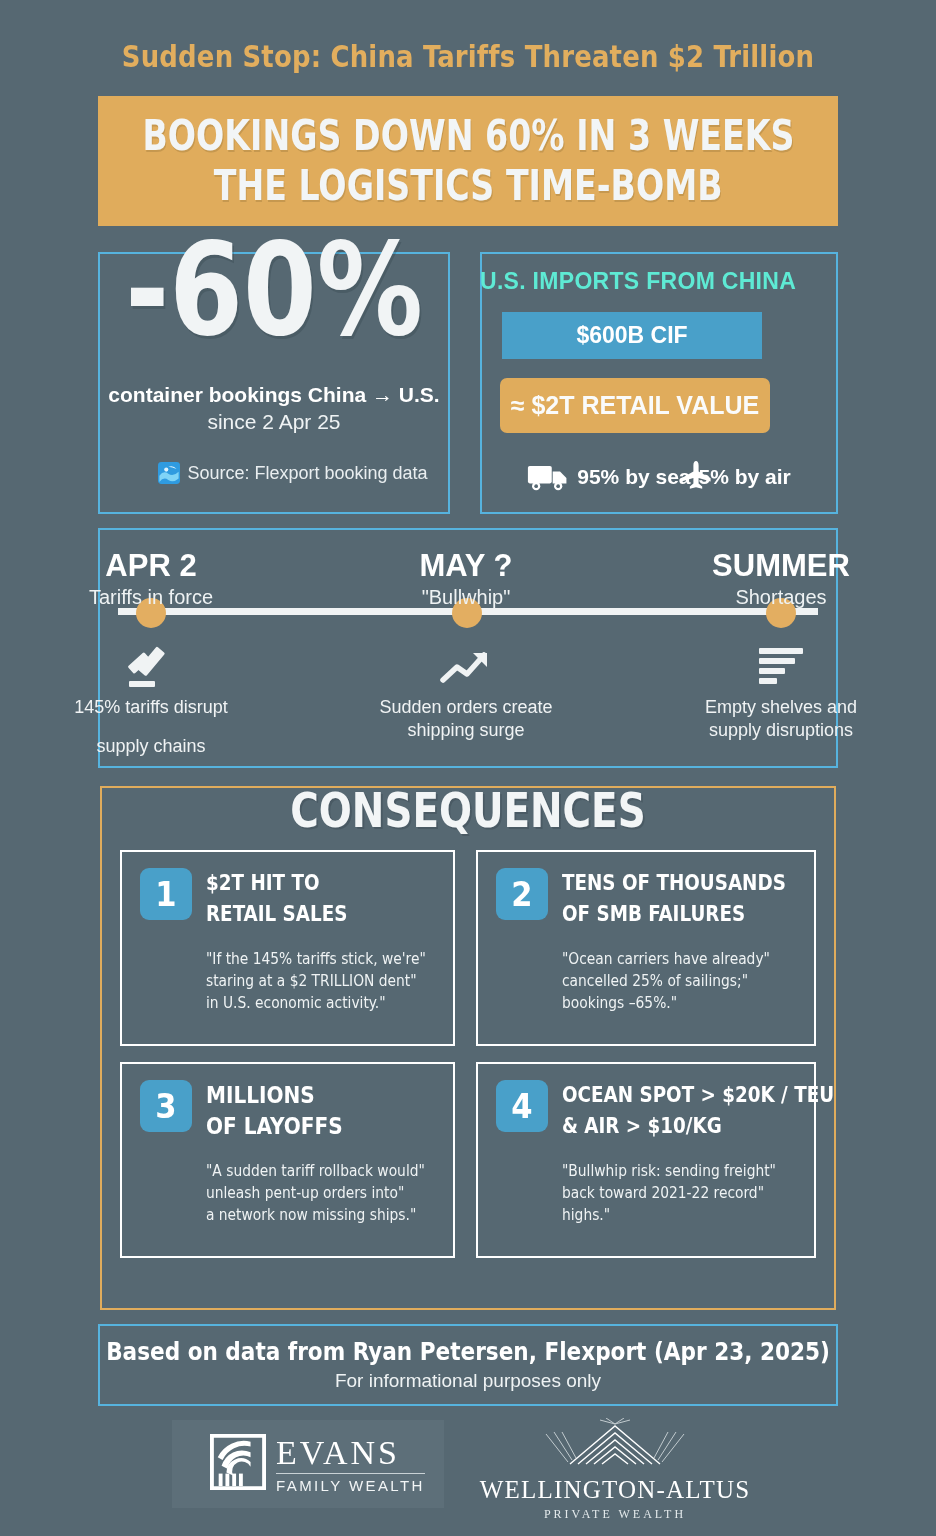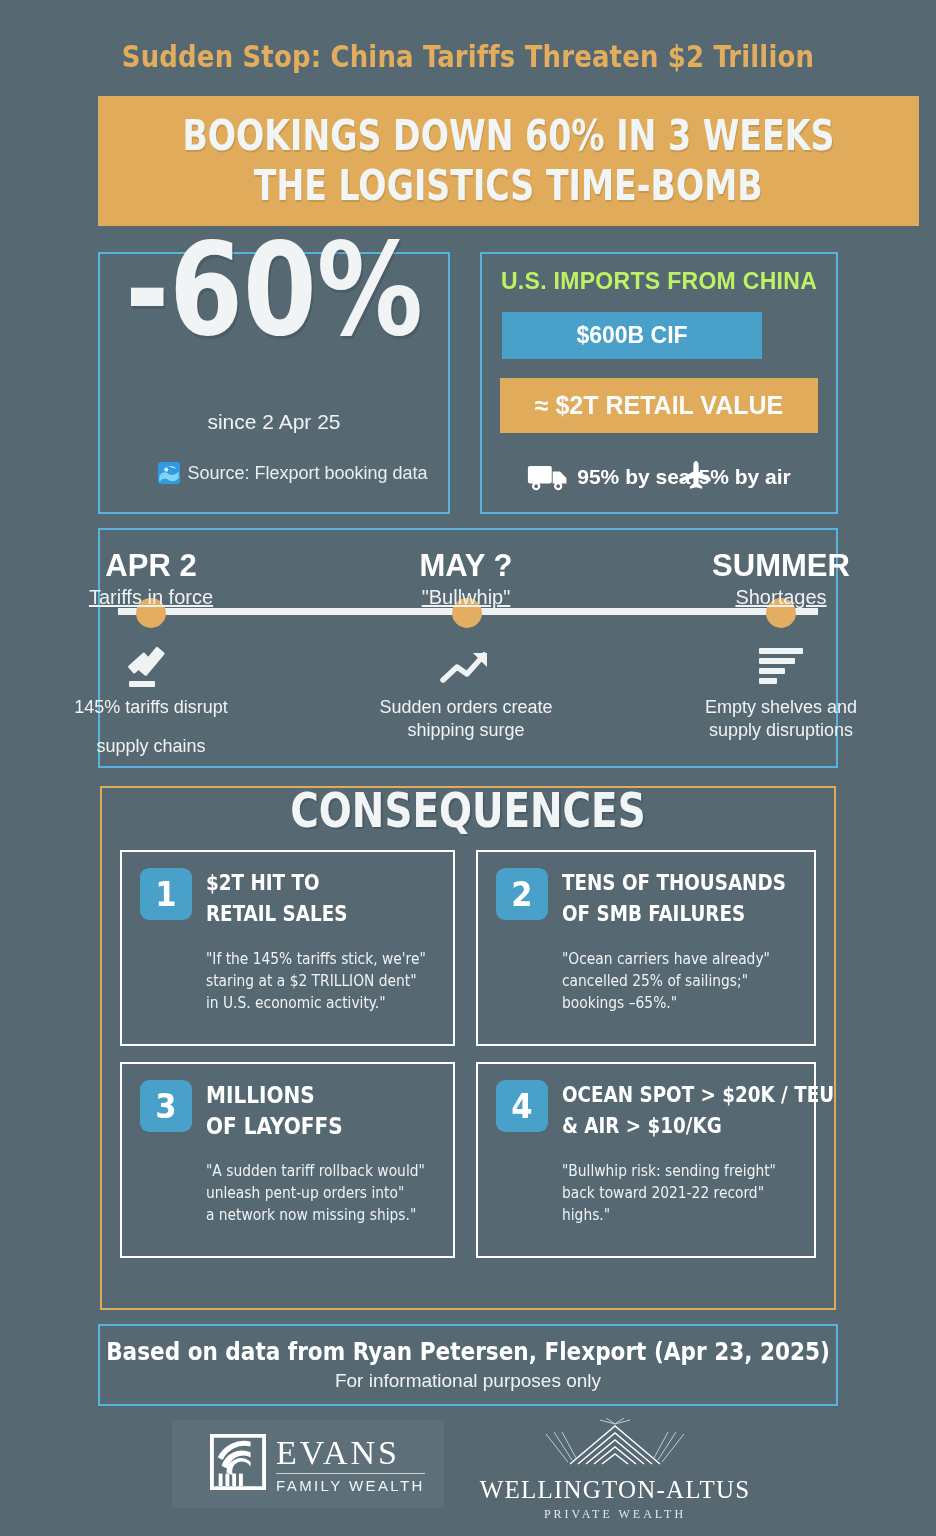--- a/index.html
+++ b/index.html
@@ -20,21 +20,21 @@
     font-family:"DejaVu Sans Condensed","Liberation Sans Narrow","Liberation Sans",sans-serif;
     font-weight:bold;
     font-size:31px;
     letter-spacing:.2px;
     color:#E2AE5E;
     transform:scaleX(.93);
   }
 
   
   .banner{
-    position:absolute;left:98px;top:96px;width:821px;height:130px;
+    position:absolute;left:98px;top:96px;width:740px;height:130px;
     background:#E0AC5C;
     display:flex;flex-direction:column;align-items:center;justify-content:center;
   }
   .banner-line{
     font-family:"DejaVu Sans Condensed","Liberation Sans Narrow","Liberation Sans",sans-serif;
     font-weight:bold;
     font-size:42px;
     line-height:50px;
     color:#F2F5F6;
     letter-spacing:0px;
@@ -75,34 +75,34 @@
   }
   .left-src{
     position:absolute;left:98px;top:462px;width:390px;
     text-align:center;font-size:18px;color:#E9EEF0;
     display:flex;align-items:center;justify-content:center;gap:7px;
   }
   .wave-ico{display:inline-block;width:22px;height:22px;flex:0 0 auto;}
 
   .panel-title{
     position:absolute;left:480px;top:268px;width:358px;
-    text-align:center;font-weight:bold;font-size:23px;color:#bef264;
+    text-align:left;font-weight:bold;font-size:23px;color:#5eead4;
     letter-spacing:.3px;white-space:nowrap;
   }
   .bar-cif{
     position:absolute;left:502px;top:312px;width:260px;height:47px;
     background:#49A0C9;
     display:flex;align-items:center;justify-content:center;
     font-weight:bold;font-size:23px;color:#ffffff;
   }
   .bar-retail{
-    position:absolute;left:500px;top:378px;width:318px;height:55px;
+    position:absolute;left:500px;top:378px;width:270px;height:55px;
     background:#E0AC5C;
     display:flex;align-items:center;justify-content:center;
-    font-weight:bold;font-size:25px;color:#FAFBFB;
+    font-weight:bold;font-size:25px;color:#FAFBFB;border-radius:7px;
   }
   .modes{
     position:absolute;left:480px;top:460px;width:358px;height:34px;
     display:flex;align-items:center;justify-content:center;
   }
   .mode-txt{font-weight:bold;font-size:21px;color:#ffffff;white-space:nowrap;}
   .truck-ico{width:44px;height:30px;margin-right:6px;}
   .plane-ico{width:38px;height:34px;margin:0 -16px 0 -14px;position:relative;z-index:3;}
 
   
@@ -111,21 +111,21 @@
     border:2px solid #56B3DE;box-sizing:border-box;
   }
   .tl-line{
     position:absolute;left:118px;top:608px;width:700px;height:7px;background:#F0F3F4;
   }
   .tl-dot{
     position:absolute;width:30px;height:30px;border-radius:50%;background:#E3AE61;top:598px;
   }
   .tl-col{position:absolute;width:250px;text-align:center;}
   .tl-date{font-weight:bold;font-size:31px;color:#ffffff;white-space:nowrap;}
-  .tl-sub{font-size:20px;color:#EEF2F3;margin-top:2px;white-space:nowrap;text-decoration:underline;}
+  .tl-sub{font-size:20px;color:#EEF2F3;margin-top:2px;white-space:nowrap;}
   .tl-ico{height:46px;display:flex;align-items:center;justify-content:center;}
   .tl-desc{font-size:18px;color:#F0F3F4;line-height:23px;margin-top:6px;}
 
   
   .cons-box{
     position:absolute;left:100px;top:786px;width:736px;height:524px;
     border:2px solid #E0AC5C;box-sizing:border-box;
   }
   .cons-title{
     position:absolute;left:100px;top:782px;width:736px;text-align:center;
@@ -210,20 +210,21 @@
 
   <div class="main-title">Sudden Stop: China Tariffs Threaten $2 Trillion</div>
 
   <div class="banner">
     <div class="banner-line">BOOKINGS DOWN 60% IN 3 WEEKS</div>
     <div class="banner-line">THE LOGISTICS TIME-BOMB</div>
   </div>
 
   <div class="panel panel-left"></div>
   <div class="big-pct">-60%</div>
+  <div class="left-cap1">container bookings China → U.S.</div>
   <div class="left-cap2">since 2 Apr 25</div>
   <div class="left-src">
     <span class="wave-ico">
       <svg viewBox="0 0 32 32" width="22" height="22">
         <rect x="0" y="0" width="32" height="32" rx="5" fill="#2F9BE0"></rect>
         <path d="M2 20 q6 -8 13 -3 q7 5 15 -3 l0 10 q-8 7 -15 2 q-7 -5 -13 3 z" fill="#7FD4F7"></path>
         <path d="M15 7 q7 -3 12 3 q-6 -2 -12 -3 z" fill="#DFF3FC"></path>
         <circle cx="12" cy="11" r="3" fill="#DFF3FC"></circle>
       </svg>
     </span>

